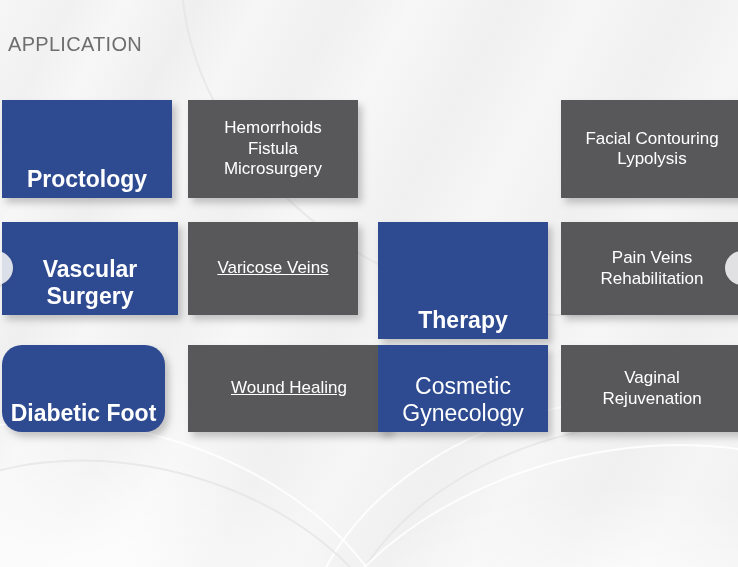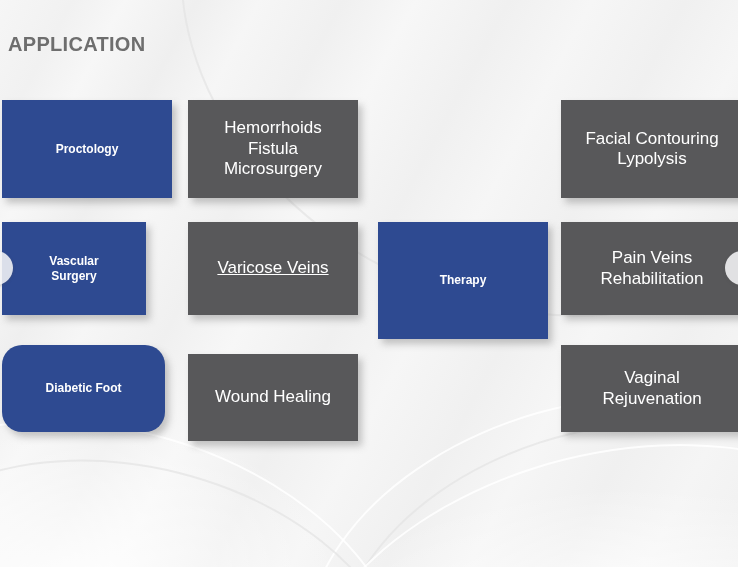--- a/index.html
+++ b/index.html
@@ -48,21 +48,21 @@
   #sw5 { left: -150px; top: 466px; width: 560px; height: 380px; transform: rotate(14deg); }
   #sw6 { left: 170px; top: -260px; width: 700px; height: 560px; transform: rotate(24deg); }
 
   
   #page-title {
     position: absolute;
     left: 8px;
     top: 33px;
     margin: 0;
     font-size: 20px;
-    font-weight: bold;
+    font-weight: normal;
     letter-spacing: 0.3px;
     color: #6e6e6e;
     white-space: nowrap;
     text-align: right;
   }
 
   
   #app-grid {
     position: absolute;
     left: 0;
@@ -79,21 +79,22 @@
     text-align: center;
     box-sizing: border-box;
     padding: 4px 8px;
     color: #ffffff;
     line-height: 1.2;
     box-shadow: 4px 5px 7px rgba(110,110,110,0.38);
   }
   .card.primary {
     background: #2e4a91;
     font-weight: bold;
-    font-size: 12px;
+    font-size: 23px;
+    align-items: flex-end;
   }
   .card.secondary {
     background: #58585a;
     font-weight: normal;
     font-size: 17px;
   }
   .card.primary.regular { font-weight: normal; }
 
   .card-label { display: block; white-space: pre-line; }
 
@@ -129,39 +130,43 @@
       </div>
       <div class="card secondary" style="left: 188px; top: 100px; width: 170px; height: 98px;">
         <span class="card-label">Hemorrhoids
 Fistula
 Microsurgery</span>
       </div>
       <div class="card secondary" style="left: 561px; top: 100px; width: 182px; height: 98px;">
         <span class="card-label">Facial Contouring
 Lypolysis</span>
       </div>
-      <div class="card primary" style="left: 2px; top: 222px; width: 144px; height: 93px;">
+      <div class="card primary" style="left: 2px; top: 222px; width: 176px; height: 93px;">
         <span class="card-label">Vascular
 Surgery</span>
       </div>
       <div class="card secondary" style="left: 188px; top: 222px; width: 170px; height: 93px; text-decoration: underline;">
         <span class="card-label">Varicose Veins</span>
       </div>
       <div class="card primary" style="left: 378px; top: 222px; width: 170px; height: 117px;">
         <span class="card-label">Therapy</span>
       </div>
       <div class="card secondary" style="left: 561px; top: 222px; width: 182px; height: 93px;">
         <span class="card-label">Pain Veins
 Rehabilitation</span>
       </div>
       <div class="card primary" style="left: 2px; top: 345px; width: 163px; height: 87px; border-radius: 20px;">
         <span class="card-label">Diabetic Foot</span>
       </div>
-      <div class="card secondary" style="left: 188px; top: 354px; width: 170px; height: 87px;">
+      <div class="card secondary" style="left: 188px; top: 345px; width: 202px; height: 87px; text-decoration: underline;">
         <span class="card-label">Wound Healing</span>
+      </div>
+      <div class="card primary regular" style="left: 378px; top: 345px; width: 170px; height: 87px;">
+        <span class="card-label">Cosmetic
+Gynecology</span>
       </div>
       <div class="card secondary" style="left: 561px; top: 345px; width: 182px; height: 87px;">
         <span class="card-label">Vaginal
 Rejuvenation</span>
       </div>
     </div>
 
   <div class="carousel-nav" id="nav-prev"></div>
   <div class="carousel-nav" id="nav-next"></div>
 

